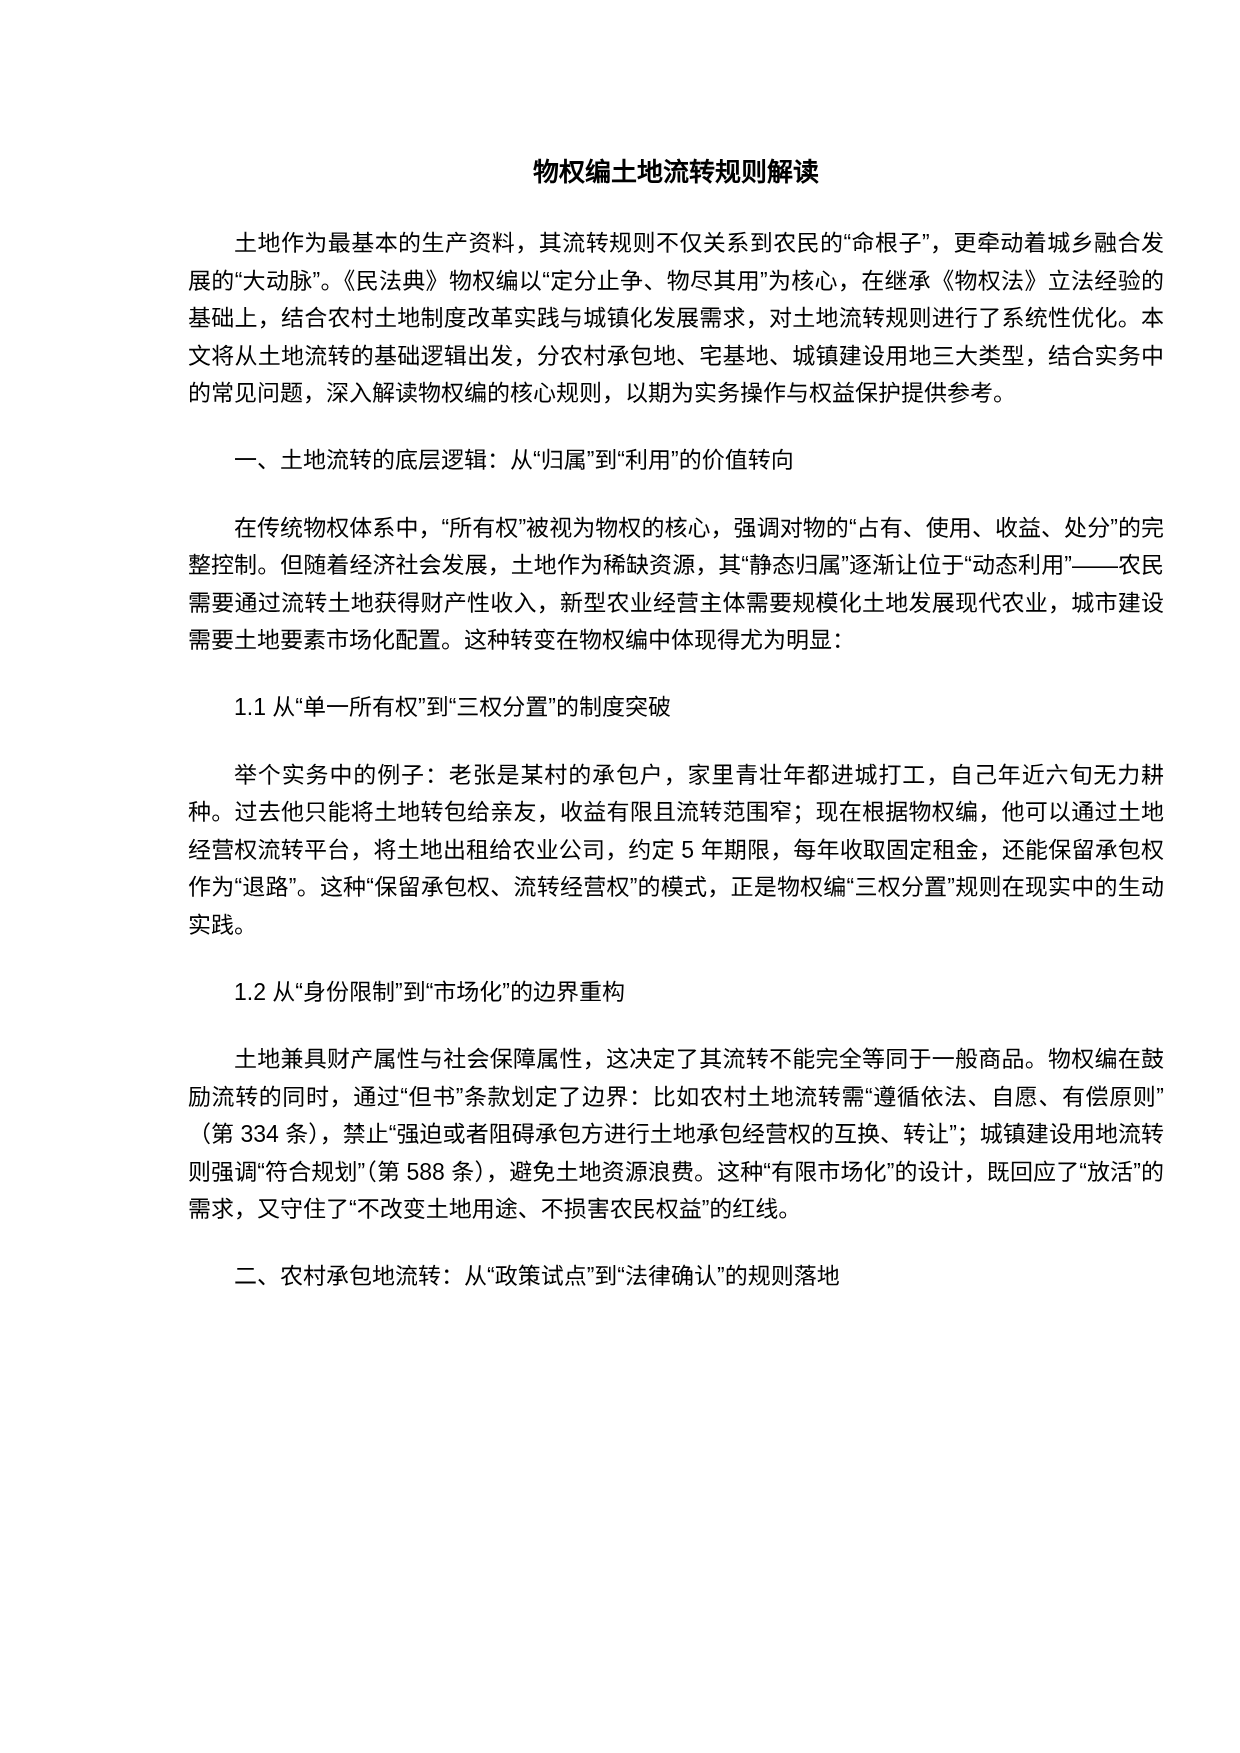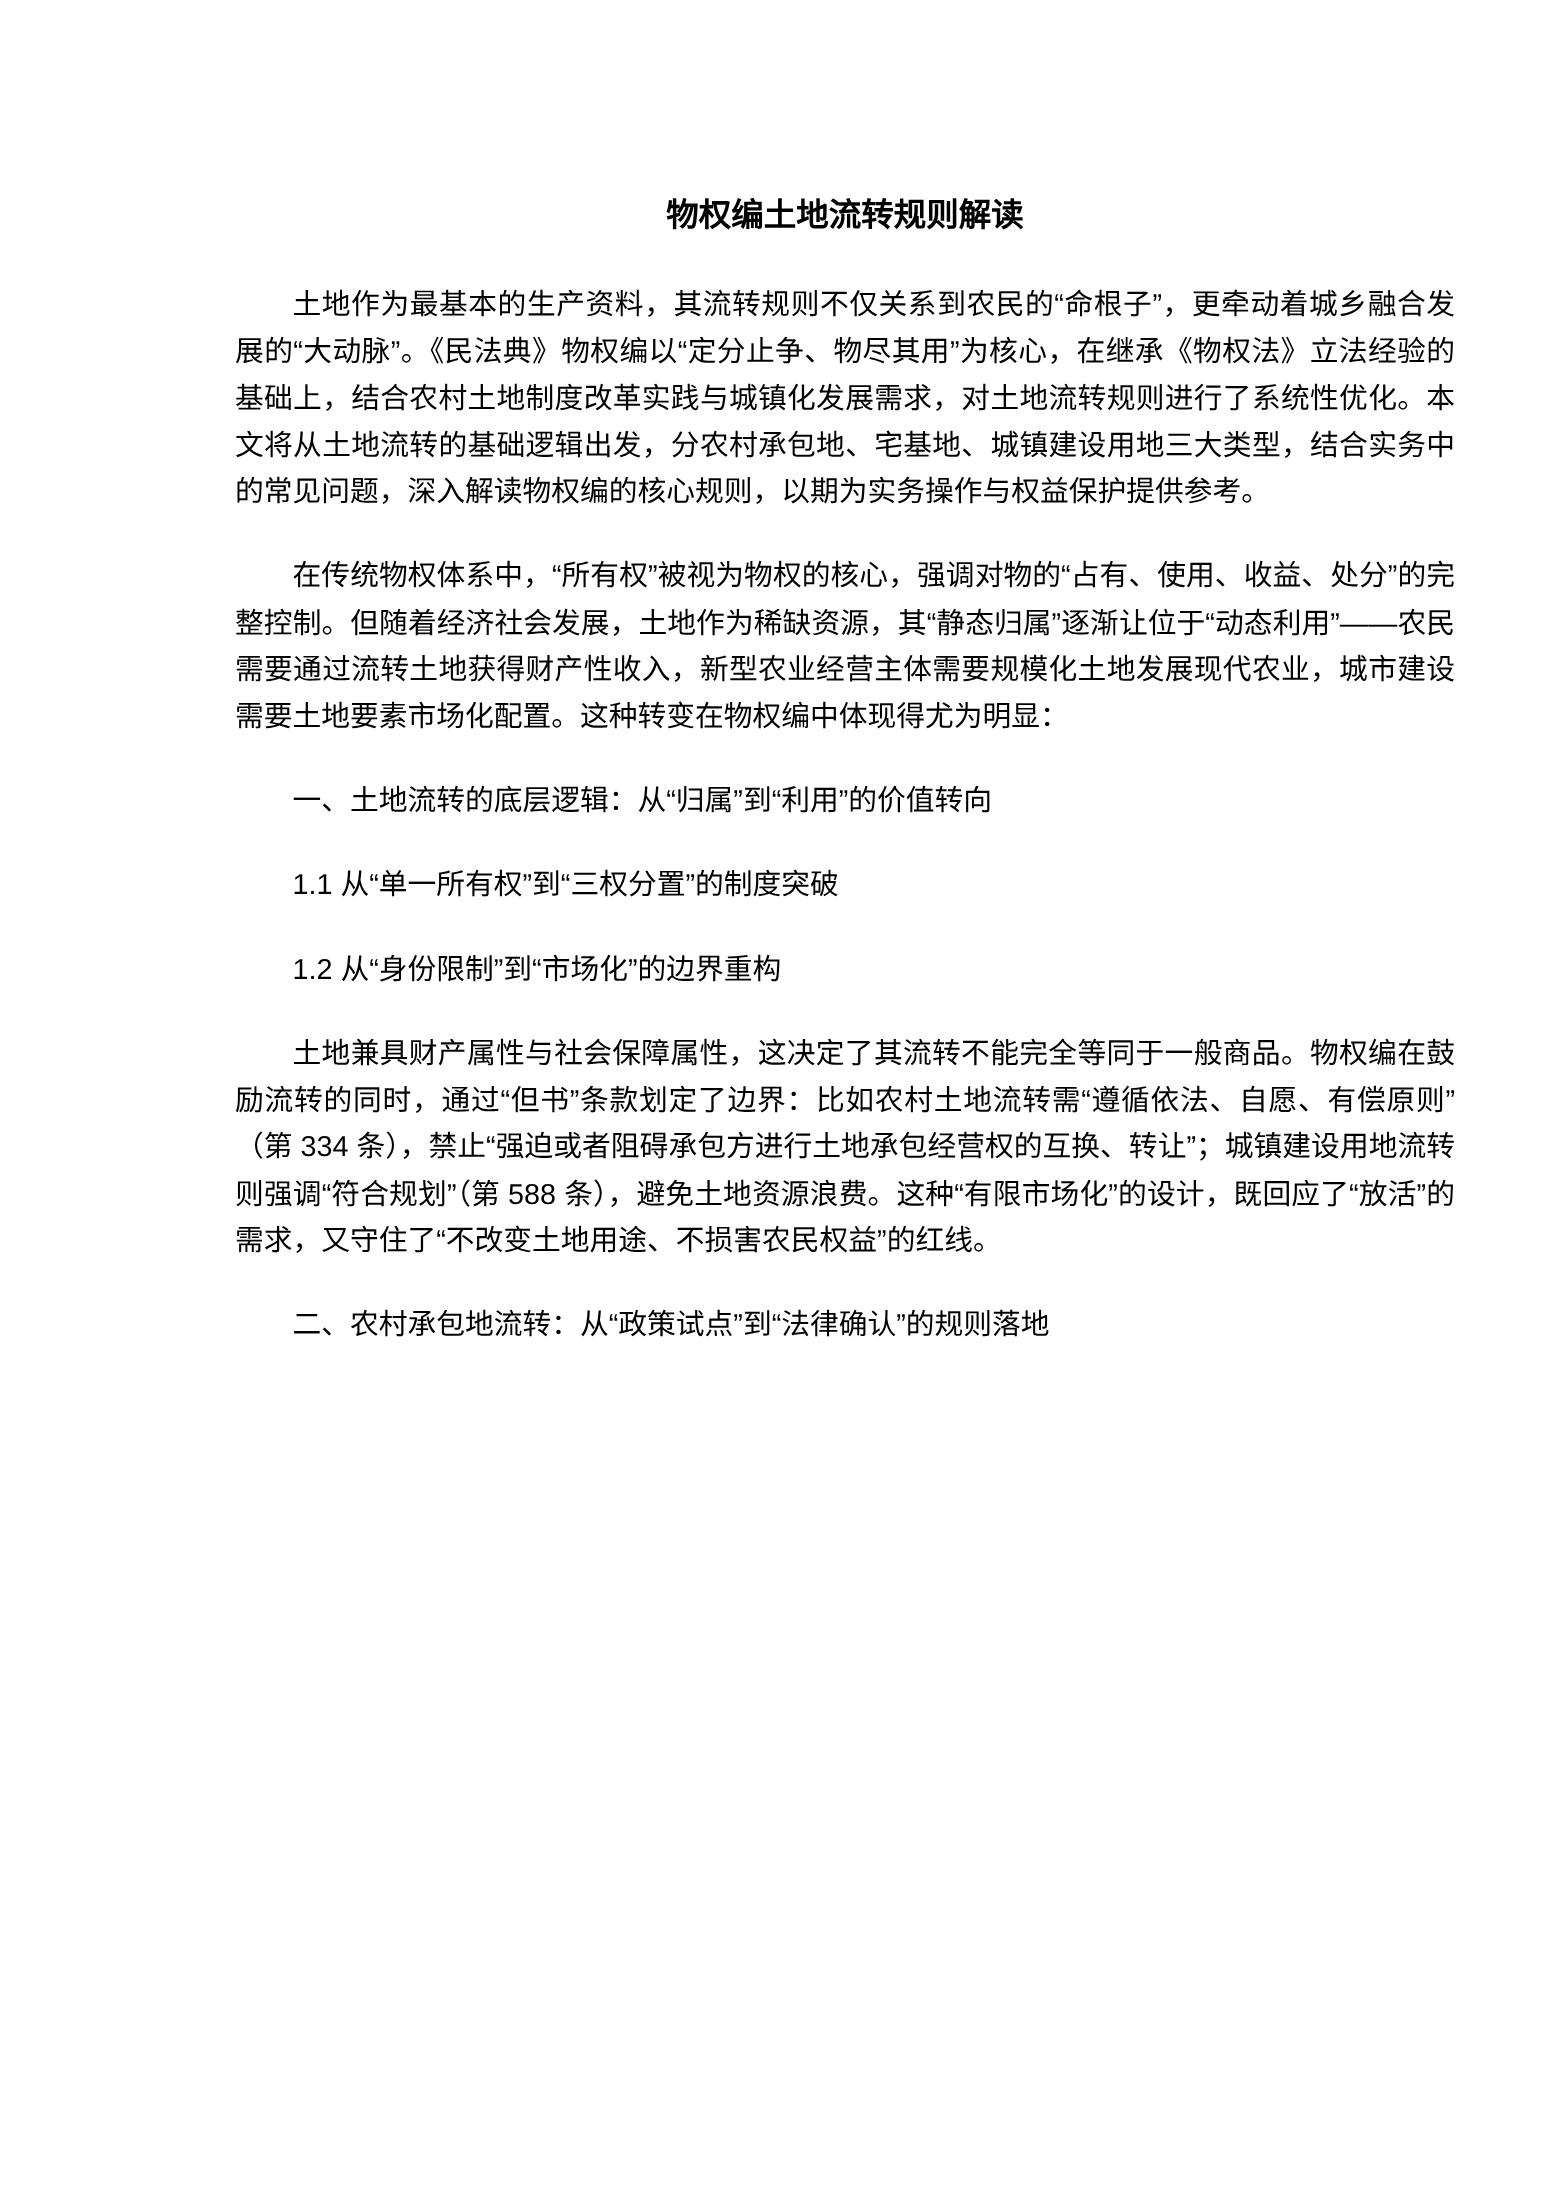--- a/index.html
+++ b/index.html
@@ -37,26 +37,27 @@
   }
 </style>
 </head>
 <body>
 
 <div class="page">
   <h1 class="doc-title">物权编土地流转规则解读</h1>
 
   <p class="para">土地作为最基本的生产资料，其流转规则不仅关系到农民的“命根子”，更牵动着城乡融合发展的“大动脉”。《民法典》物权编以“定分止争、物尽其用”为核心，在继承《物权法》立法经验的基础上，结合农村土地制度改革实践与城镇化发展需求，对土地流转规则进行了系统性优化。本文将从土地流转的基础逻辑出发，分农村承包地、宅基地、城镇建设用地三大类型，结合实务中的常见问题，深入解读物权编的核心规则，以期为实务操作与权益保护提供参考。</p>
 
+  <p class="para">一、土地流转的底层逻辑：从“归属”到“利用”的价值转向</p>
+
   <p class="para">在传统物权体系中，“所有权”被视为物权的核心，强调对物的“占有、使用、收益、处分”的完整控制。但随着经济社会发展，土地作为稀缺资源，其“静态归属”逐渐让位于“动态利用”——农民需要通过流转土地获得财产性收入，新型农业经营主体需要规模化土地发展现代农业，城市建设需要土地要素市场化配置。这种转变在物权编中体现得尤为明显：</p>
-
-  <p class="para">一、土地流转的底层逻辑：从“归属”到“利用”的价值转向</p>
 
   <p class="para">1.1 从“单一所有权”到“三权分置”的制度突破</p>
 
 
+  <p class="para">举个实务中的例子：老张是某村的承包户，家里青壮年都进城打工，自己年近六旬无力耕种。过去他只能将土地转包给亲友，收益有限且流转范围窄；现在根据物权编，他可以通过土地经营权流转平台，将土地出租给农业公司，约定 5 年期限，每年收取固定租金，还能保留承包权作为“退路”。这种“保留承包权、流转经营权”的模式，正是物权编“三权分置”规则在现实中的生动实践。</p>
 
   <p class="para">1.2 从“身份限制”到“市场化”的边界重构</p>
 
   <p class="para">土地兼具财产属性与社会保障属性，这决定了其流转不能完全等同于一般商品。物权编在鼓励流转的同时，通过“但书”条款划定了边界：比如农村土地流转需“遵循依法、自愿、有偿原则”（第 334 条），禁止“强迫或者阻碍承包方进行土地承包经营权的互换、转让”；城镇建设用地流转则强调“符合规划”（第 588 条），避免土地资源浪费。这种“有限市场化”的设计，既回应了“放活”的需求，又守住了“不改变土地用途、不损害农民权益”的红线。</p>
 
   <p class="para">二、农村承包地流转：从“政策试点”到“法律确认”的规则落地</p>
 </div>
 
 </body></html>

